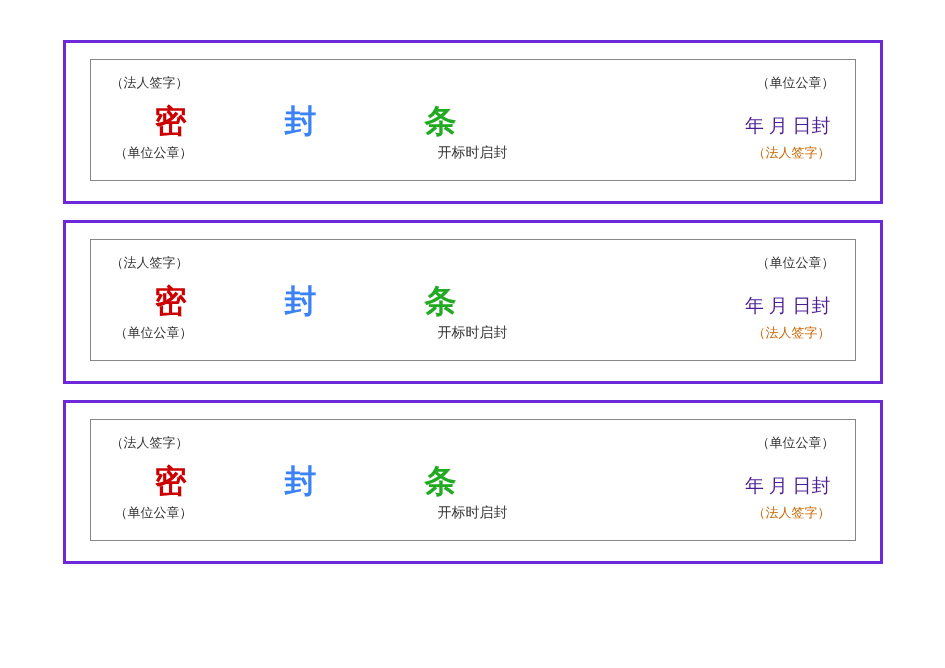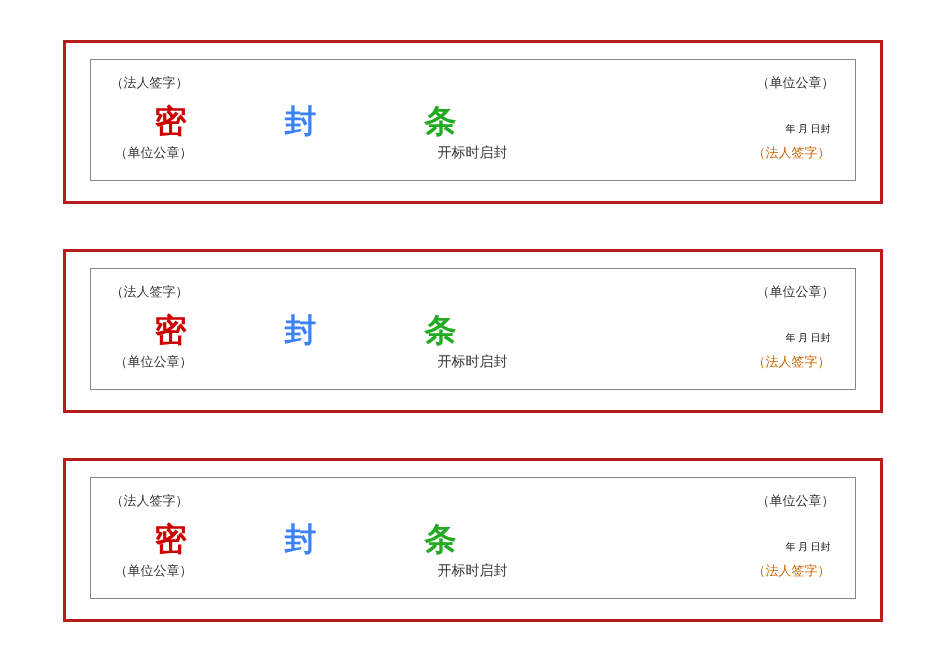--- a/index.html
+++ b/index.html
@@ -15,23 +15,23 @@
       min-height: 668px;
       display: flex;
       flex-direction: column;
       align-items: center;
       padding: 40px 60px;
       gap: 0px;
     }
 
     .seal-card {
       width: 820px;
-      border: 3px solid #b91c1c;
+      border: 3px solid #6d28d9;
       padding: 16px 24px 20px 24px;
-      margin-bottom: 45px;
+      margin-bottom: 16px;
       background: #fff;
       position: relative;
     }
 
     .seal-card-inner {
       border: 1.5px solid #888;
       padding: 14px 20px 18px 20px;
     }
 
     .top-row {
@@ -64,22 +64,22 @@
 
     .char-tiao {
       font-size: 32px;
       font-weight: bold;
       color: #22aa22;
       width: 140px;
       text-align: center;
     }
 
     .date-text {
-      font-size: 10px;
-      color: #000000;
+      font-size: 19px;
+      color: #4c1d95;
       margin-left: auto;
       white-space: nowrap;
       padding-right: 4px;
     }
 
     .bottom-row {
       display: flex;
       justify-content: space-between;
       align-items: center;
       padding: 0 4px;

